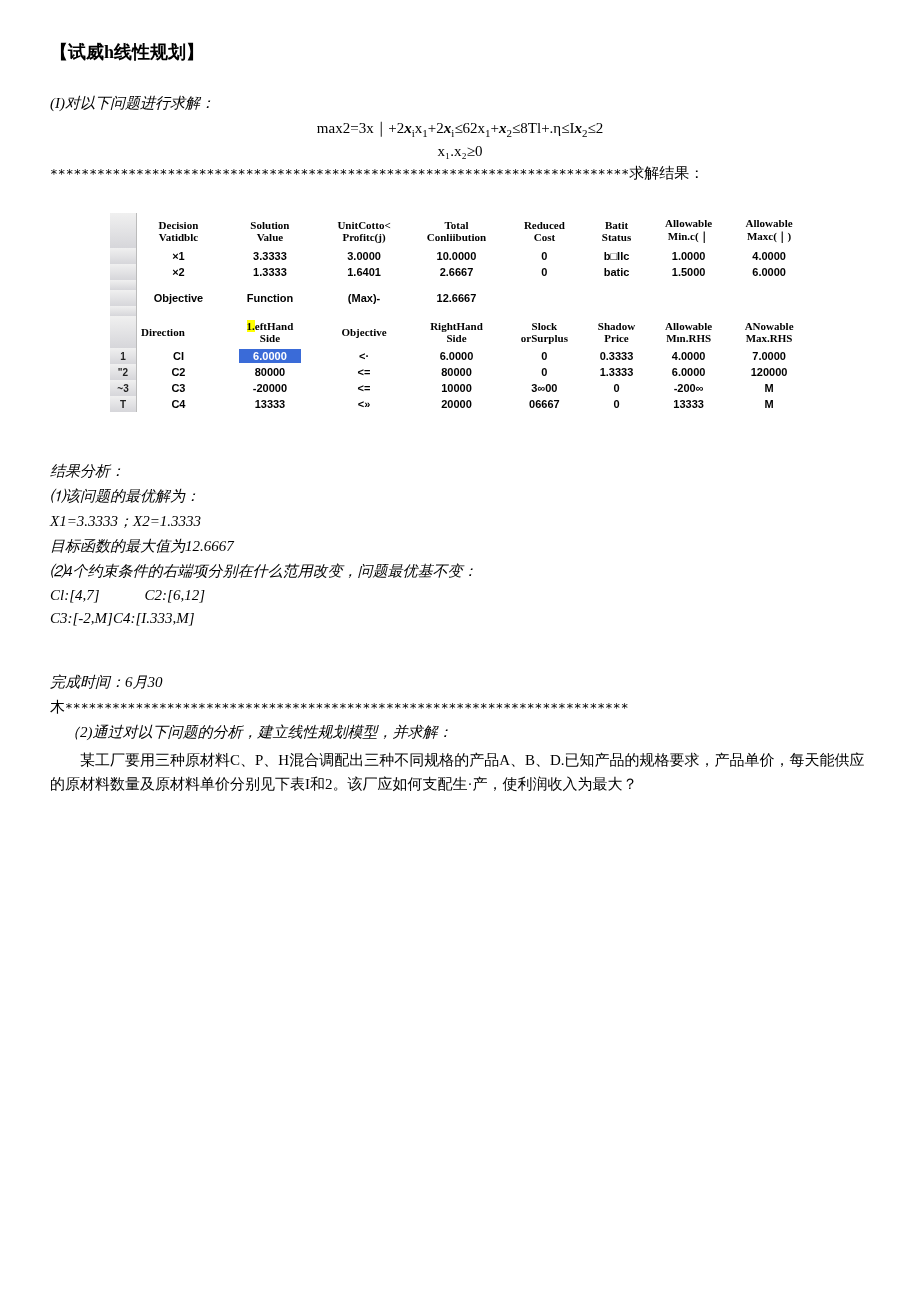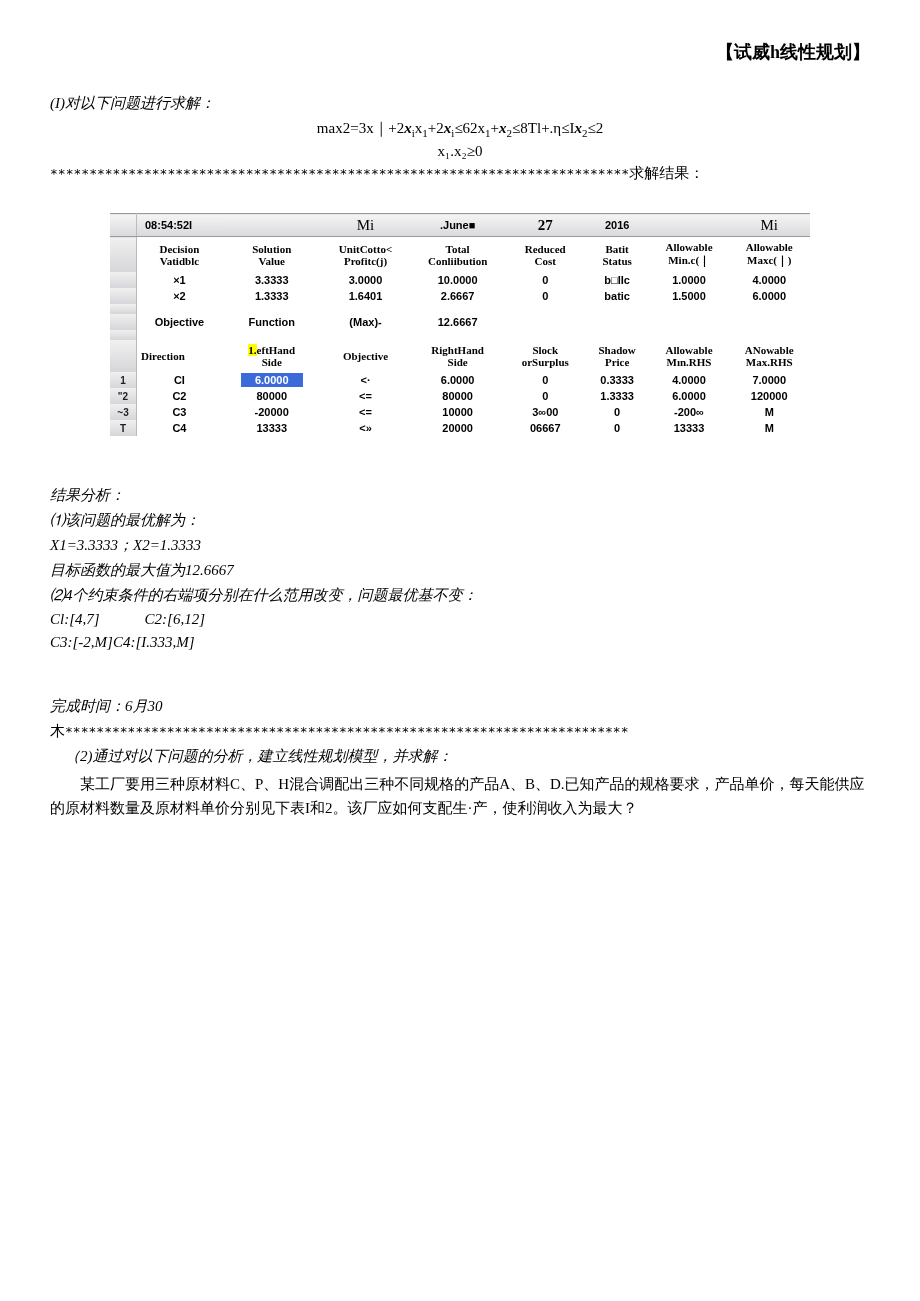--- a/index.html
+++ b/index.html
@@ -5,21 +5,21 @@
   body {
     font-family: "SimSun", "Times New Roman", serif;
     font-size: 15px;
     color: #000;
     background: #fff;
     margin: 0;
     padding: 40px 50px;
     width: 820px;
   }
   .title {
-    text-align: right;
+    text-align: left;
     font-size: 18px;
     font-weight: bold;
     margin-bottom: 30px;
   }
   .section-head {
     margin: 16px 0 10px 0;
   }
   .formula {
     text-align: center;
     font-family: "Times New Roman", serif;
@@ -110,31 +110,20 @@
 
 
 <div class="stars">
   <span>**************************************************************************</span><span style="font-family:'SimSun';font-size:15px">求解结果：</span>
 </div>
 
 
 <table class="solver">
 
   <tbody>
-      <tr class="hdr-bar">
-    <td class="leftcol"></td>
-    <td style="text-align:left;padding-left:8px">08:54:52I</td>
-    <td></td>
-    <td class="mi">Mi</td>
-    <td>.June■</td>
-    <td style="font-family:'Times New Roman';font-size:15px">27</td>
-    <td>2016</td>
-    <td></td>
-    <td class="mi">Mi</td>
-  </tr>
 
   <tr class="col-heads">
     <td class="leftcol"></td>
     <td>Decision<br>Vatidblc</td>
     <td>Solution<br>Value</td>
     <td>UnitCotto&lt;<br>Profitc(j)</td>
     <td>Total<br>Conliibution</td>
     <td>Reduced<br>Cost</td>
     <td>Batit<br>Status</td>
     <td>Allowable<br>Min.c(｜</td>

